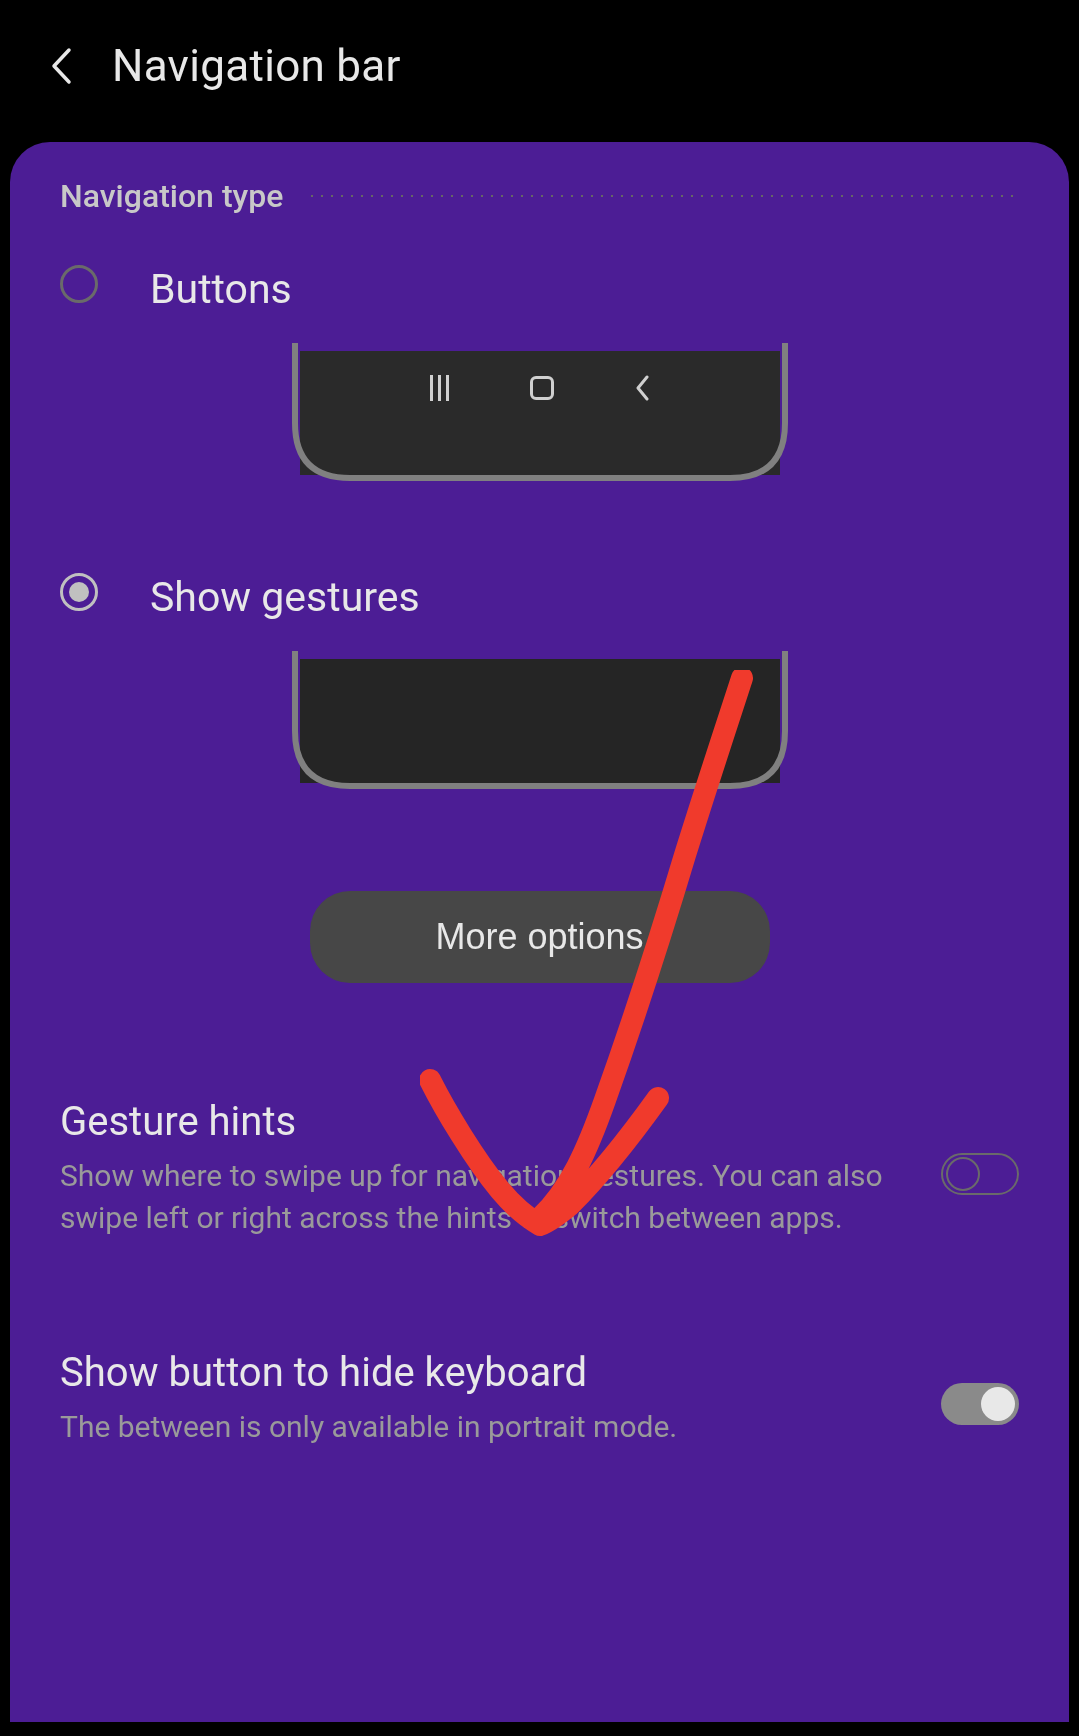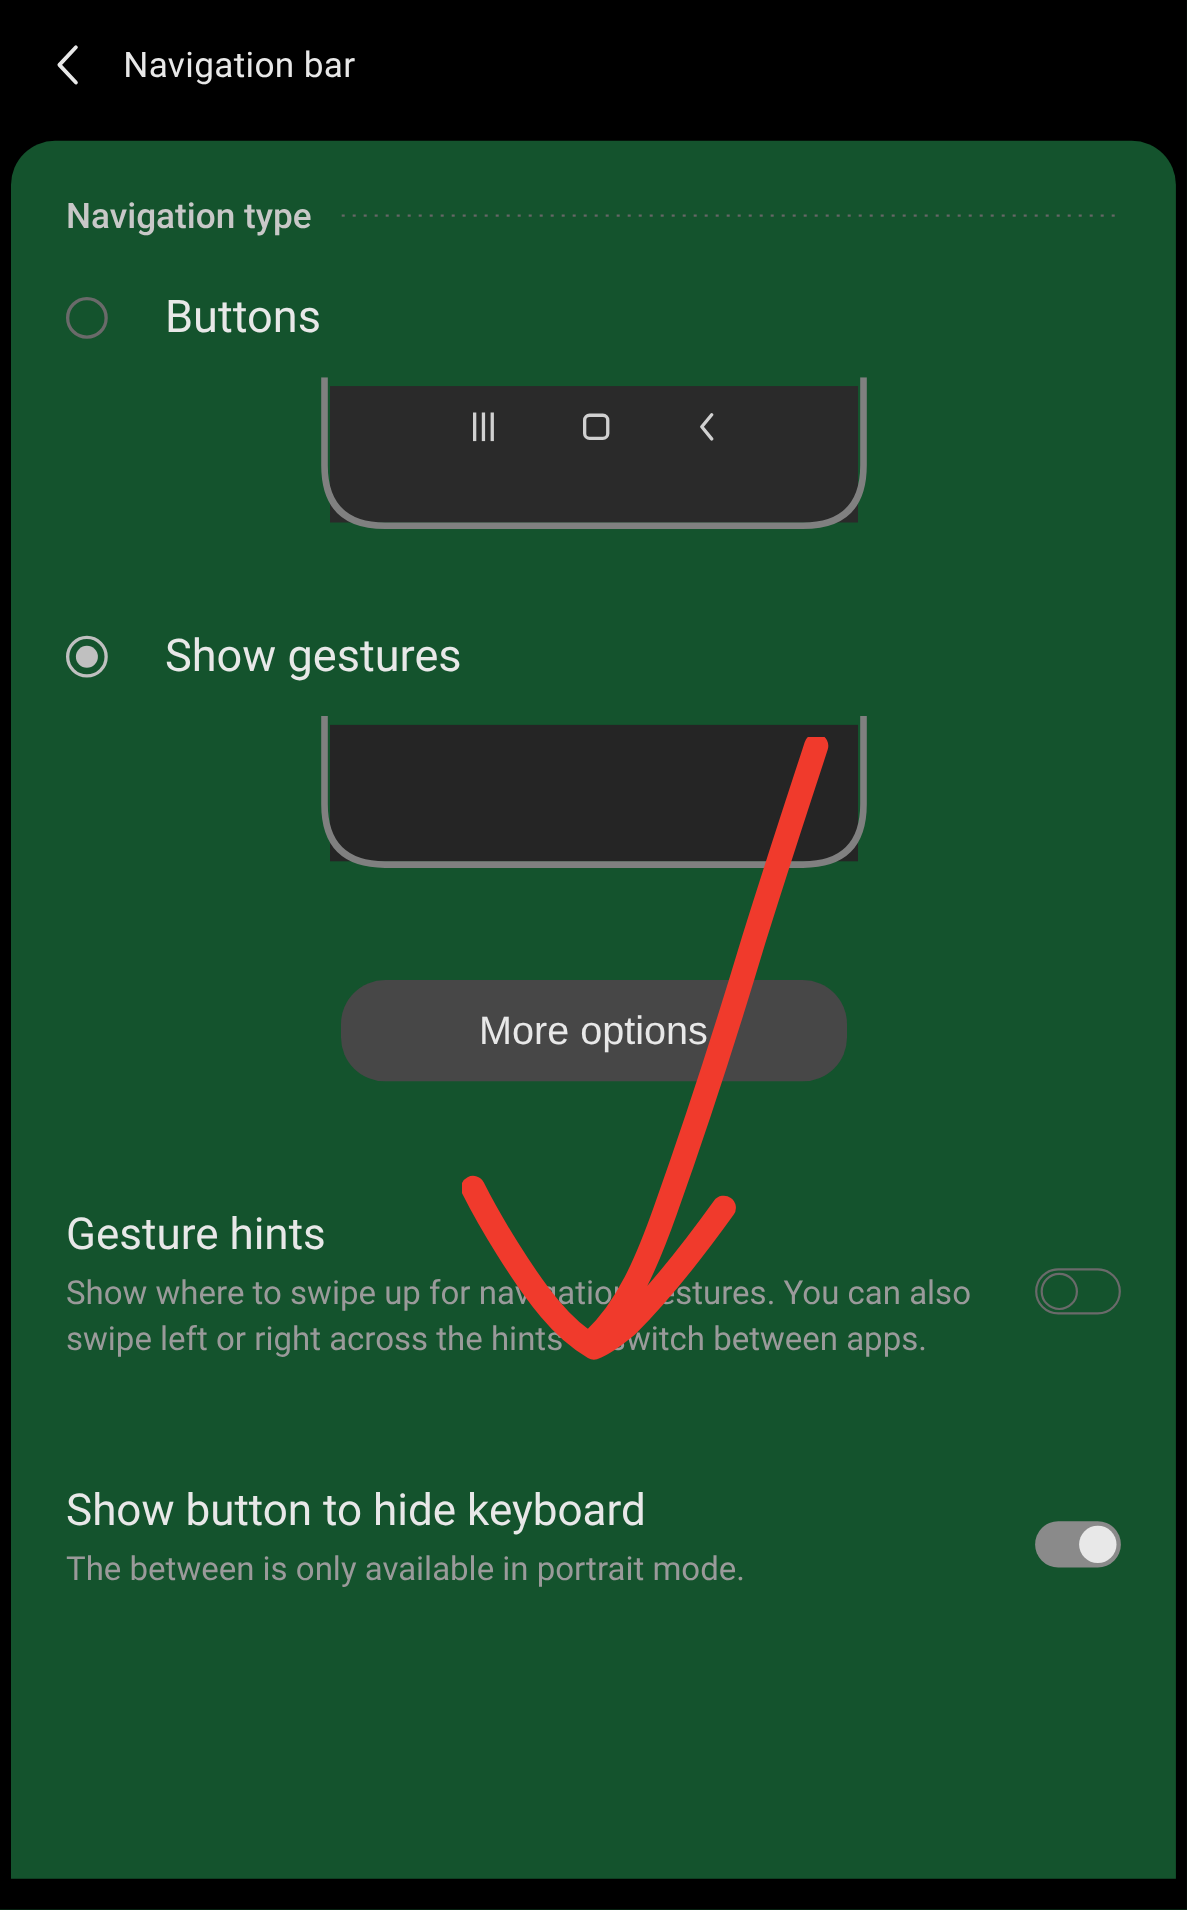--- a/index.html
+++ b/index.html
@@ -20,29 +20,29 @@
     }
     .back-icon {
       width: 22px;
       height: 38px;
       display: flex;
       align-items: center;
       justify-content: center;
     }
     .back-icon svg { display: block; }
     .header-title {
-      font-size: 32px;
+      font-size: 44px;
       font-weight: 400;
       letter-spacing: 0.3px;
     }
     .card {
-      background: #14532d;
+      background: #4c1d95;
       border-radius: 40px 40px 0 0;
       margin: 0 10px;
-      padding: 49px 50px 60px;
+      padding: 35px 50px 60px;
       min-height: 1580px;
     }
     .section-header {
       display: flex;
       align-items: center;
       gap: 24px;
       margin-bottom: 50px;
     }
     .section-title {
       font-size: 32px;
@@ -52,21 +52,20 @@
     }
     .dotted-line {
       flex: 1;
       height: 2px;
       background-image: radial-gradient(circle, #666 1.2px, transparent 1.2px);
       background-size: 10px 2px;
       background-repeat: repeat-x;
     }
     .radio-row {
       display: flex;
-      align-items: center;
       gap: 52px;
       margin-bottom: 30px;
       cursor: pointer;
     }
     .radio {
       width: 38px;
       height: 38px;
       border-radius: 50%;
       border: 3px solid #6a6a6a;
       display: flex;

